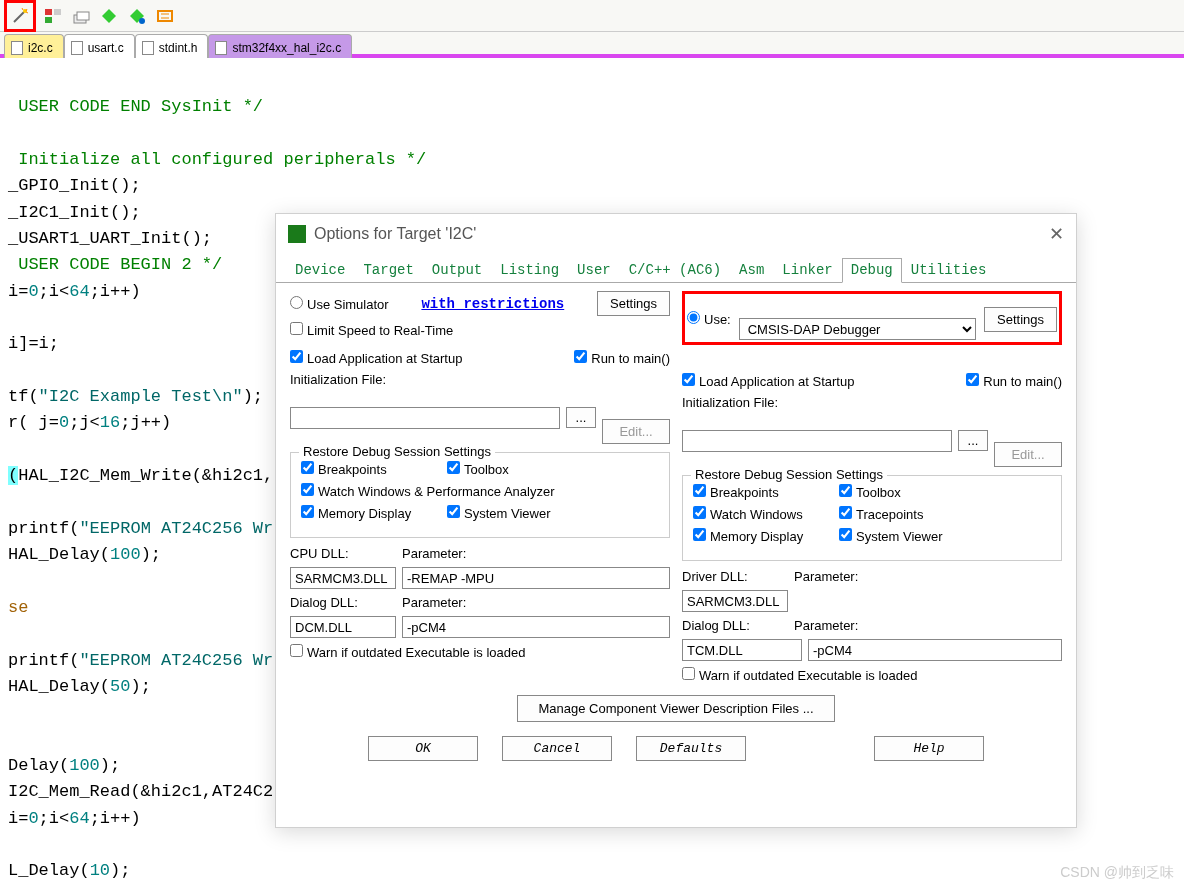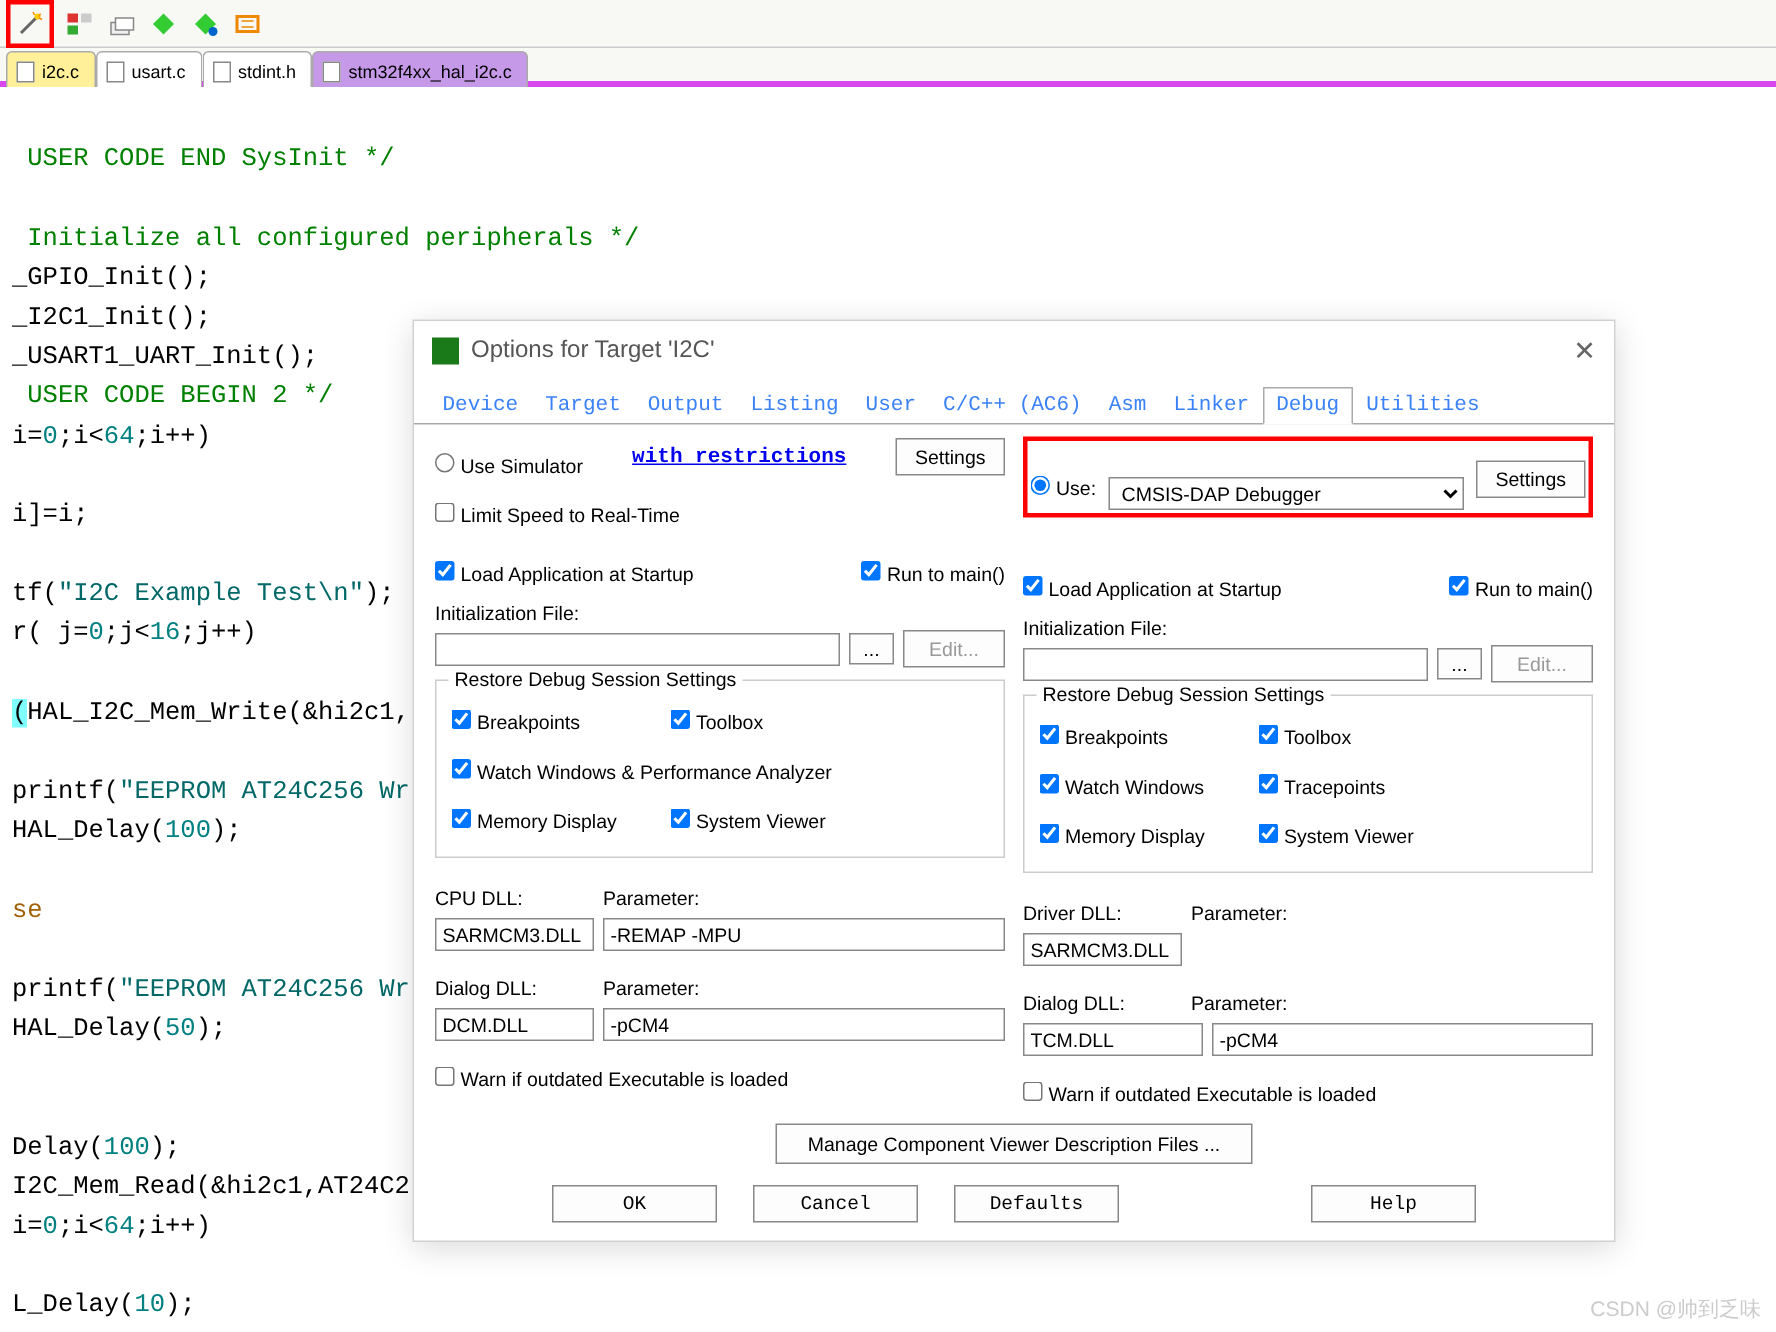--- a/index.html
+++ b/index.html
@@ -26,40 +26,40 @@
 .c-teal { color: #016767; }
 .c-num { color: #008080; }
 .hl-cyan { background: #7fffff; }
 
 
 .dialog { position: absolute; left: 275px; top: 213px; width: 802px; height: 615px; background: #fff; border: 1px solid #d0d0d0; box-shadow: 0 4px 20px rgba(0,0,0,0.15); }
 .dlg-title { height: 40px; display: flex; align-items: center; padding: 0 12px; color: #555; font-size: 16px; justify-content: space-between; }
 .dlg-logo { width: 18px; height: 18px; background: #1a7a1a; margin-right: 8px; display:inline-block; }
 .dlg-close { font-size: 18px; color: #666; cursor: pointer; font-family: Arial; }
 .dlg-tabs { display: flex; border-bottom: 1px solid #aaa; padding: 0 10px; margin-top: 4px; font-family: 'Courier New', monospace; font-size: 14px; }
-.dlg-tab { padding: 3px 8px; border: 1px solid transparent; color: #3b82f6; cursor: pointer; }
+.dlg-tab { padding: 3px 8px; border: 1px solid transparent; color: #15803d; cursor: pointer; }
 .dlg-tab.active { border: 1px solid #aaa; border-bottom: 1px solid #fff; margin-bottom: -1px; background: #fff; }
 
 .dlg-body { display: flex; padding: 8px 14px 2px 14px; gap: 12px; }
 .col { flex: 1; }
 .row { display: flex; align-items: center; gap: 6px; margin-bottom: 6px; }
 input[type=radio], input[type=checkbox] { margin-right: 4px; }
 .win-btn { background: #fdfdfd; border: 1px solid #888; padding: 4px 12px; font-size: 13px; cursor: pointer; min-width: 68px; }
 .win-btn.small { padding: 2px 6px; min-width: 30px; }
-.win-btn:disabled { color: #999; }
+.win-btn:disabled { color: #999; margin-top: 28px; }
 select, input[type=text] { border: 1px solid #888; padding: 2px 4px; font-size: 13px; background: #fff; }
 select { height: 22px; margin-top: 20px; }
 .txt-in { height: 22px; }
 .link { color: #0000ee; text-decoration: underline; font-family: 'Courier New', monospace; font-size: 14px; cursor:pointer;font-weight:bold; }
 .grp { border: 1px solid #ccc; padding: 8px 10px 10px 10px; margin: 8px 0; position: relative; }
 .grp-title { position: absolute; top: -9px; left: 8px; background: #fff; padding: 0 4px; font-size: 13px; }
-.lbl { font-size: 13px; margin-top: 11px; }
+.lbl { font-size: 13px; }
 .red-highlight { border: 3px solid #ff0000; padding: 4px 2px 2px 2px; display: flex; align-items: center; gap: 8px; }
 .bottom-bar { display: flex; justify-content: center; gap: 24px; padding: 8px 14px 10px 14px; }
-.bottom-bar .win-btn { min-width: 110px; font-family: 'Courier New', monospace; }
+.bottom-bar .win-btn { min-width: 110px; font-family: 'Courier New', monospace; font-style: italic; }
 .manage-row { display: flex; justify-content: center; padding: 4px 0 6px 0; }
 .manage-btn { padding: 5px 20px; border: 1px solid #888; background: #fdfdfd; font-size: 13px; cursor:pointer; }
 .watermark { position: absolute; right: 10px; bottom: 6px; color: #ccc; font-size: 14px; font-family: sans-serif; }
 </style>
 </head>
 <body>
 
 <div class="toolbar">
   <div class="highlight-red-box">
     <div class="tool-btn">

